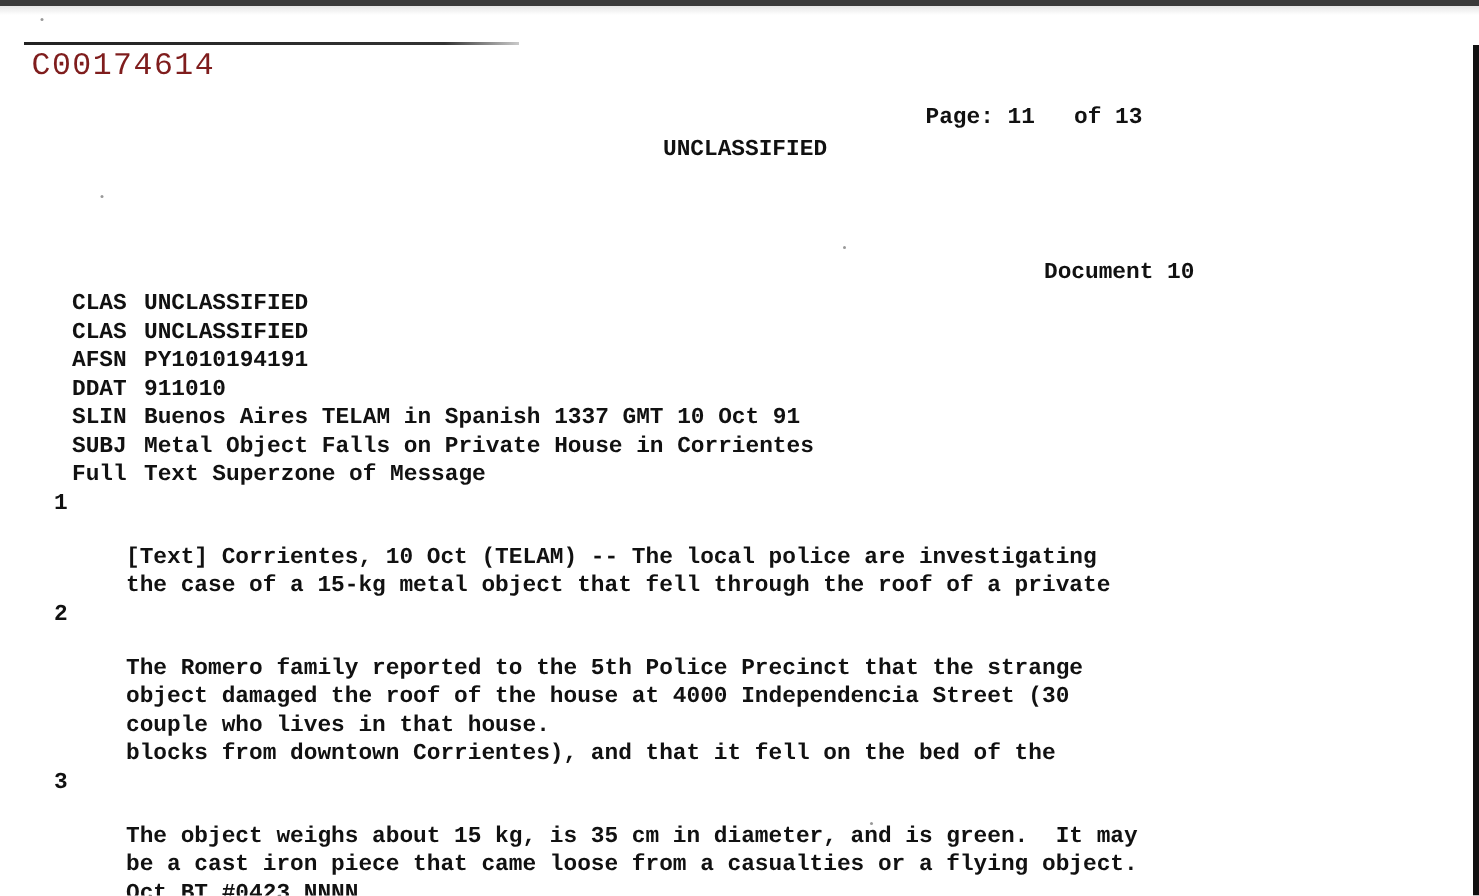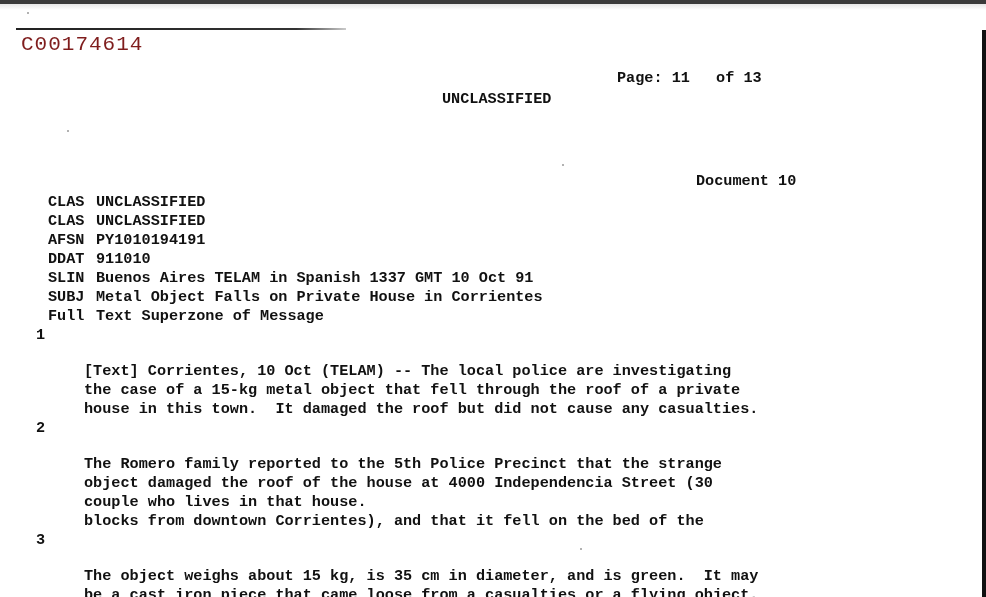--- a/index.html
+++ b/index.html
@@ -83,21 +83,20 @@
   <div class="field"><span class="key">SUBJ</span><span>Metal Object Falls on Private House in Corrientes</span></div>
   <div class="field"><span class="key">Full</span><span>Text Superzone of Message</span></div>
 </div>
 
 <div class="paras bold">
   <div class="para">
     <span class="num">1</span>
     <span class="lines">
       <span class="line">[Text] Corrientes, 10 Oct (TELAM) -- The local police are investigating</span>
       <span class="line">the case of a 15-kg metal object that fell through the roof of a private</span>
-      <span class="line">house in this town.  It damaged the roof but did not cause any casualties.</span>
     </span>
   </div>
   <div class="para">
     <span class="num">2</span>
     <span class="lines">
       <span class="line">The Romero family reported to the 5th Police Precinct that the strange</span>
       <span class="line">object damaged the roof of the house at 4000 Independencia Street (30</span>
       <span class="line">couple who lives in that house.</span>
       <span class="line">blocks from downtown Corrientes), and that it fell on the bed of the</span>
     </span>

